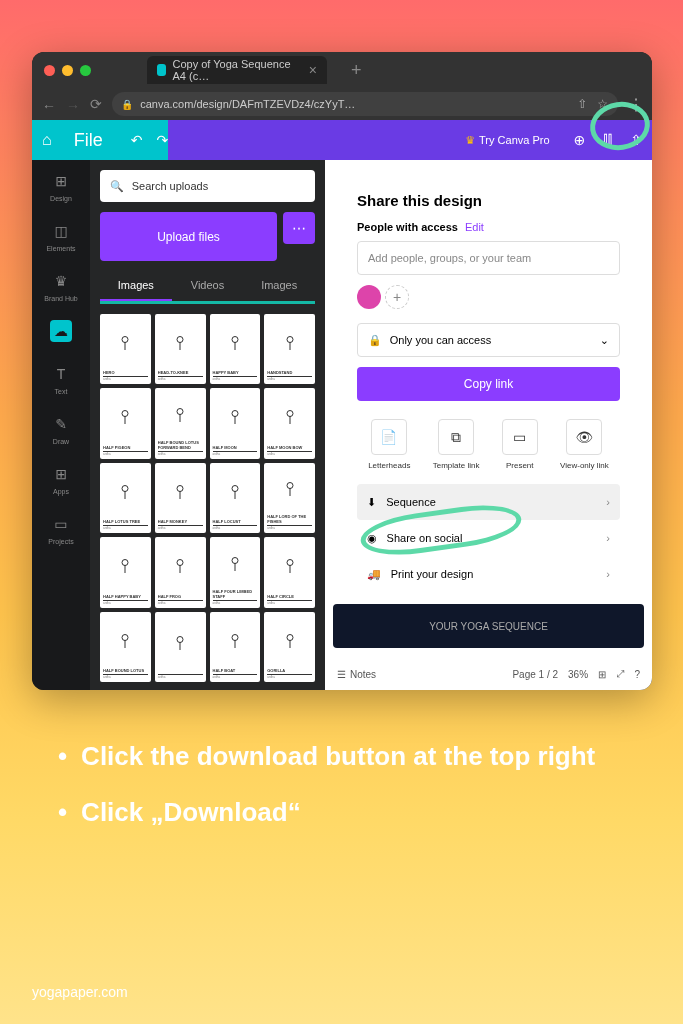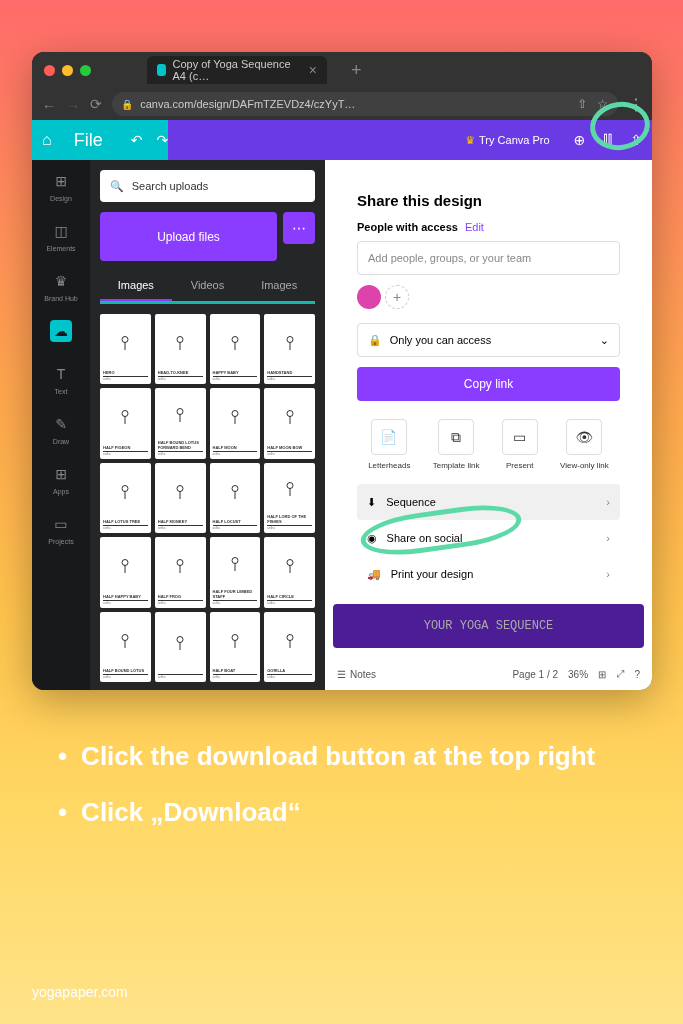--- a/index.html
+++ b/index.html
@@ -297,29 +297,28 @@
   font-size: 10px;
   color: #555;
 }
 .footer-item { display: flex; align-items: center; gap: 4px; }
 .canvas-preview {
   position: absolute;
   bottom: 42px;
   left: 8px;
   right: 8px;
   height: 44px;
-  background: #4c1d95;
+  background: #0f172a;
   border-radius: 4px;
   overflow: hidden;
-  font-size: 12px;
+  font-size: 10px;
   color: #aaa;
   display: flex;
   align-items: center;
   justify-content: center;
-  font-family: Liberation Mono, monospace;
 }
 .circle-annotation {
   position: absolute;
   border: 5px solid #5dd9a8;
   border-radius: 50%;
   pointer-events: none;
   transform: rotate(-8deg);
 }
 .instructions {
   position: absolute;

